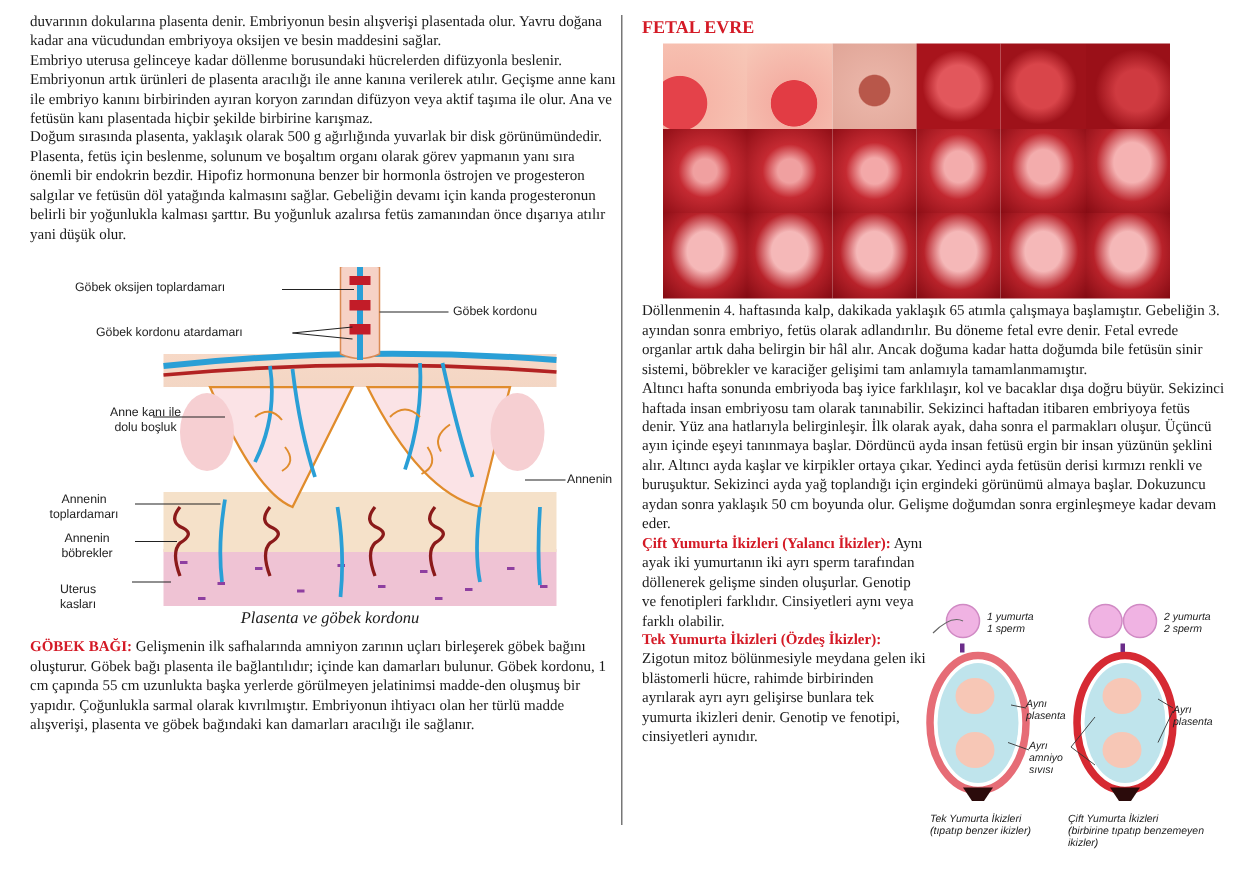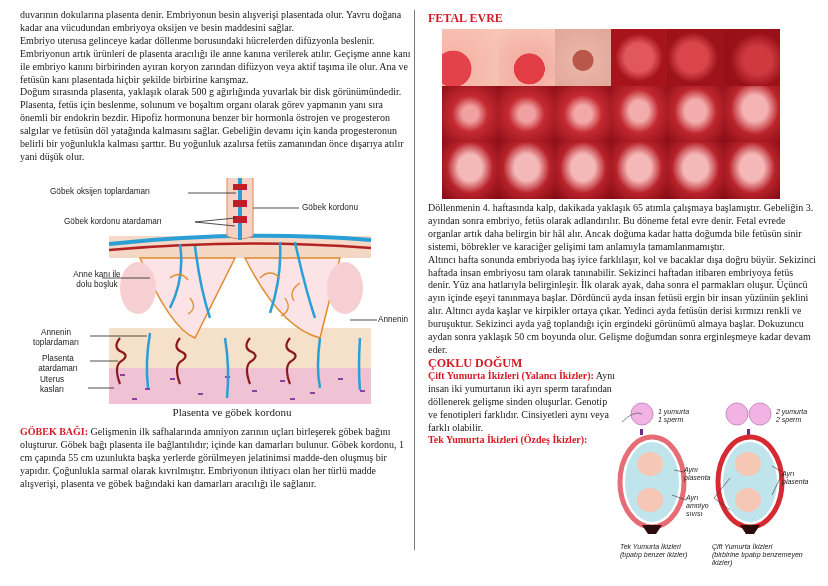--- a/index.html
+++ b/index.html
@@ -107,23 +107,23 @@
         <line x1="70" y1="183" x2="98" y2="183"></line>
         <line x1="68" y1="210" x2="94" y2="210"></line>
       </g>
     </svg>
     <div class="dlabel" style="left:30px;top:9px;">Göbek oksijen toplardamarı</div>
     <div class="dlabel" style="left:282px;top:25px;text-align:right;">Göbek kordonu</div>
     <div class="dlabel" style="left:44px;top:39px;text-align:center;">Göbek kordonu atardamarı</div>
     <div class="dlabel" style="left:4px;top:92px;width:62px;margin-left:42px;">Anne kanı ile dolu boşluk</div>
     <div class="dlabel" style="left:358px;top:137px;">Annenin</div>
     <div class="dlabel" style="left:6px;top:150px;width:60px;">Annenin toplardamarı</div>
-    <div class="dlabel" style="left:10px;top:176px;width:56px;">Plasenta atardamarı</div>
-    <div class="dlabel" style="left:10px;top:197px;width:44px;">Uterus kasları</div>
-    <div class="caption" style="position:absolute;left:16px;top:226px;width:392px;">Plasenta ve göbek kordonu</div>
+    <div class="dlabel" style="left:10px;top:176px;width:56px;">Annenin böbrekler</div>
+    <div class="dlabel" style="left:10px;top:210px;width:44px;">Uterus kasları</div>
+    <div class="caption" style="position:absolute;left:4px;top:226px;width:392px;font-style:italic;">Plasenta ve göbek kordonu</div>
   </div>
 
   <p style="margin-top:12px;"><span class="lead">GÖBEK BAĞI:</span><span> Gelişmenin ilk safhalarında amniyon zarının uçları birleşerek göbek bağını oluşturur. Göbek bağı plasenta ile bağlantılıdır; içinde kan damarları bulunur. Göbek kordonu, 1 cm çapında 55 cm uzunlukta başka yerlerde görülmeyen jelatinimsi madde-den oluşmuş bir yapıdır. Çoğunlukla sarmal olarak kıvrılmıştır. Embriyonun ihtiyacı olan her türlü madde alışverişi, plasenta ve göbek bağındaki kan damarları aracılığı ile sağlanır.</span></p>
 </div>
 
 <div class="divider"></div>
 
 <div class="col-right">
   <div class="heading">FETAL EVRE</div>
   <div class="fetal-grid">
@@ -142,25 +142,25 @@
     <div class="cell" style="background:radial-gradient(ellipse at 50% 45%,#f5b8b8 0 30%,#b8222a 58%,#820a12);"></div>
     <div class="cell" style="background:radial-gradient(ellipse at 50% 45%,#f5b8b8 0 30%,#b8222a 58%,#820a12);"></div>
     <div class="cell" style="background:radial-gradient(ellipse at 50% 45%,#f5b8b8 0 30%,#b8222a 58%,#820a12);"></div>
     <div class="cell" style="background:radial-gradient(ellipse at 50% 45%,#f5b8b8 0 30%,#b8222a 58%,#820a12);"></div>
     <div class="cell" style="background:radial-gradient(ellipse at 50% 45%,#f5b8b8 0 30%,#b8222a 58%,#820a12);"></div>
     <div class="cell" style="background:radial-gradient(ellipse at 50% 45%,#f5b8b8 0 30%,#b8222a 58%,#820a12);"></div>
   </div>
 
   <p style="margin-top:3px;font-family:Liberation Serif, serif;">Döllenmenin 4. haftasında kalp, dakikada yaklaşık 65 atımla çalışmaya başlamıştır. Gebeliğin 3. ayından sonra embriyo, fetüs olarak adlandırılır. Bu döneme fetal evre denir. Fetal evrede organlar artık daha belirgin bir hâl alır. Ancak doğuma kadar hatta doğumda bile fetüsün sinir sistemi, böbrekler ve karaciğer gelişimi tam anlamıyla tamamlanmamıştır.</p>
   <p>Altıncı hafta sonunda embriyoda baş iyice farklılaşır, kol ve bacaklar dışa doğru büyür. Sekizinci haftada insan embriyosu tam olarak tanınabilir. Sekizinci haftadan itibaren embriyoya fetüs denir. Yüz ana hatlarıyla belirginleşir. İlk olarak ayak, daha sonra el parmakları oluşur. Üçüncü ayın içinde eşeyi tanınmaya başlar. Dördüncü ayda insan fetüsü ergin bir insan yüzünün şeklini alır. Altıncı ayda kaşlar ve kirpikler ortaya çıkar. Yedinci ayda fetüsün derisi kırmızı renkli ve buruşuktur. Sekizinci ayda yağ toplandığı için ergindeki görünümü almaya başlar. Dokuzuncu aydan sonra yaklaşık 50 cm boyunda olur. Gelişme doğumdan sonra erginleşmeye kadar devam eder.</p>
-  <div class="heading">ÇOKLU DOĞUM</div>
 
   <div class="twins-text">
-    <p><span class="lead">Çift Yumurta İkizleri (Yalancı İkizler):</span><span> Aynı insan iki yumurtanın iki ayrı sperm tarafından döllenerek gelişme sinden oluşurlar. Genotip ve fenotipleri farklıdır. Cinsiyetleri aynı veya farklı olabilir.</span></p>
+    <p><span class="lead">Çift Yumurta İkizleri (Yalancı İkizler):</span><span> Aynı ayak iki yumurtanın iki ayrı sperm tarafından döllenerek gelişme sinden oluşurlar. Genotip ve fenotipleri farklıdır. Cinsiyetleri aynı veya farklı olabilir.</span></p>
     <p class="lead">Tek Yumurta İkizleri (Özdeş İkizler):</p>
+    <p>Zigotun mitoz bölünmesiyle meydana gelen iki blästomerli hücre, rahimde birbirinden ayrılarak ayrı ayrı gelişirse bunlara tek yumurta ikizleri denir. Genotip ve fenotipi, cinsiyetleri aynıdır.</p>
   </div>
 </div>
 
 <div class="twins">
   <svg width="210" height="170" viewBox="0 0 210 170">
 
     <circle cx="30" cy="14" r="11" fill="#f0b3e3" stroke="#d08ac4"></circle>
     <path d="M10 22 Q22 10 30 14" stroke="#666" stroke-width="0.8" fill="none"></path>
     <rect x="28" y="29" width="3" height="6" fill="#6b2c8a"></rect>
     <ellipse cx="40" cy="82" rx="32" ry="45" fill="#ffffff" stroke="#e66c76" stroke-width="5"></ellipse>

